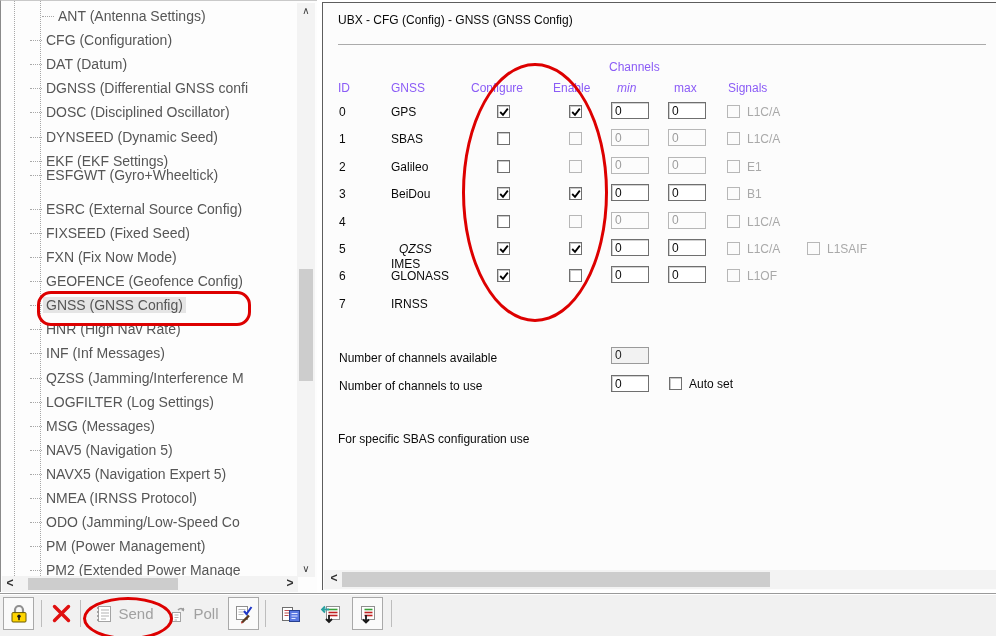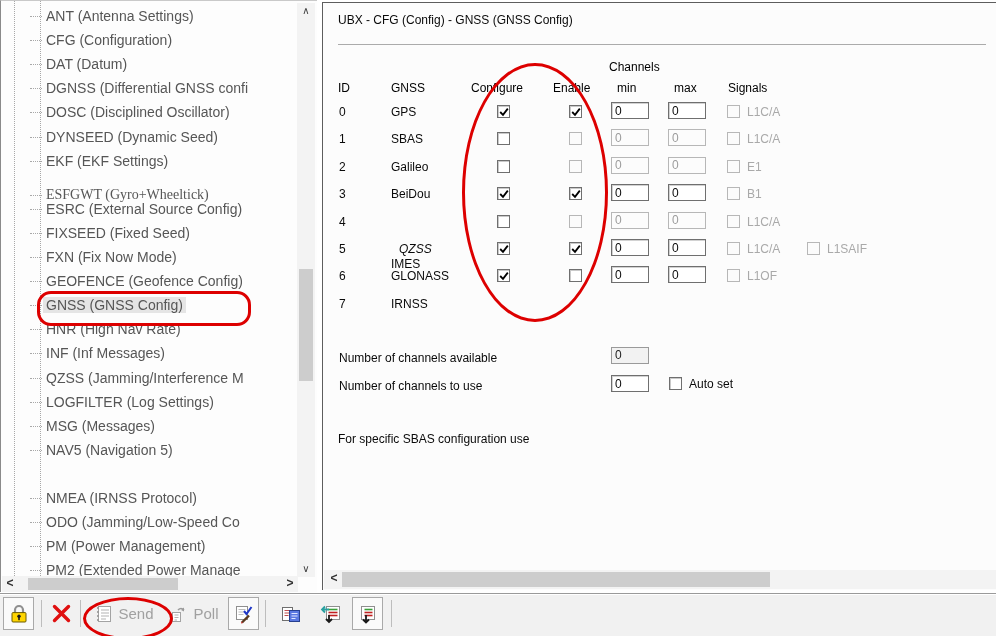--- a/index.html
+++ b/index.html
@@ -29,21 +29,21 @@
           font-weight:bold;text-align:center;line-height:15px;}
   .hthumb{position:absolute;top:2px;height:12px;background:#cdcdcd;}
 
   
   .main-panel{position:absolute;left:322px;top:2px;width:674px;height:588px;
               background:#fcfcfc;border-left:1px solid #5d5d5d;border-top:1px solid #5d5d5d;
               box-sizing:border-box;}
   .panel-title{position:absolute;left:15px;top:10px;font-size:12px;color:#0a0a0a;}
   .title-sep{position:absolute;left:15px;right:10px;top:41px;border-top:1px solid #ababab;}
 
-  .hdr{position:absolute;font-size:12px;color:#000000;}
+  .hdr{position:absolute;font-size:12px;color:#8b5cf6;}
   .cell-label{position:absolute;font-size:12px;color:#0a0a0a;white-space:nowrap;}
 
   
   .cb{position:absolute;width:13px;height:13px;background:#ffffff;box-sizing:border-box;
       border:1px solid #6f6f6f;box-shadow:inset 1px 1px 0 #c9c9c9;display:flex;
       align-items:center;justify-content:center;}
   .cb.disabled{border-color:#b7b7b7;box-shadow:none;background:#fbfbfb;}
   .cb svg{display:block;}
 
   
@@ -75,39 +75,40 @@
 </style>
 </head>
 <body>
 
 <div id="app">
 
   <div class="tree-panel">
     <div class="tree-guide" style="left:13px;"></div>
     <div class="tree-guide" style="left:39px;"></div>
     <div class="tree-items">
-        <div class="tree-item" style="top: 3px;"><span class="lbl">ANT (Antenna Settings)</span></div>
+        <div class="tree-item" style="top: 3px; margin-left: 12px;"><span class="lbl">ANT (Antenna Settings)</span></div>
         <div class="tree-item" style="top: 27.1px;"><span class="lbl">CFG (Configuration)</span></div>
         <div class="tree-item" style="top: 51.2px;"><span class="lbl">DAT (Datum)</span></div>
         <div class="tree-item" style="top: 75.3px; text-align: right;"><span class="lbl">DGNSS (Differential GNSS confi</span></div>
         <div class="tree-item" style="top: 99.4px;"><span class="lbl">DOSC (Disciplined Oscillator)</span></div>
         <div class="tree-item" style="top: 123.5px;"><span class="lbl">DYNSEED (Dynamic Seed)</span></div>
         <div class="tree-item" style="top: 147.6px;"><span class="lbl">EKF (EKF Settings)</span></div>
-        <div class="tree-item" style="top: 182px; font-family: Liberation Serif, serif;"><span class="lbl">ESFGWT (Gyro+Wheeltick)</span></div>
+        <div class="tree-item" style="top: 162px;"><span class="lbl">ESFGWT (Gyro+Wheeltick)</span></div>
         <div class="tree-item" style="top: 195.8px;"><span class="lbl">ESRC (External Source Config)</span></div>
         <div class="tree-item" style="top: 219.9px;"><span class="lbl">FIXSEED (Fixed Seed)</span></div>
         <div class="tree-item" style="top: 244px;"><span class="lbl">FXN (Fix Now Mode)</span></div>
         <div class="tree-item" style="top: 268.1px;"><span class="lbl">GEOFENCE (Geofence Config)</span></div>
         <div class="tree-item selected" style="top: 292.2px;"><span class="lbl">GNSS (GNSS Config)</span></div>
         <div class="tree-item" style="top: 316.3px;"><span class="lbl">HNR (High Nav Rate)</span></div>
         <div class="tree-item" style="top: 340.4px;"><span class="lbl">INF (Inf Messages)</span></div>
         <div class="tree-item" style="top: 364.5px;"><span class="lbl">QZSS (Jamming/Interference M</span></div>
         <div class="tree-item" style="top: 388.6px;"><span class="lbl">LOGFILTER (Log Settings)</span></div>
         <div class="tree-item" style="top: 412.7px;"><span class="lbl">MSG (Messages)</span></div>
         <div class="tree-item" style="top: 436.8px;"><span class="lbl">NAV5 (Navigation 5)</span></div>
+        <div class="tree-item" style="top: 460.9px;"><span class="lbl">NAVX5 (Navigation Expert 5)</span></div>
         <div class="tree-item" style="top: 485px;"><span class="lbl">NMEA (IRNSS Protocol)</span></div>
         <div class="tree-item" style="top: 509.1px;"><span class="lbl">ODO (Jamming/Low-Speed Co</span></div>
         <div class="tree-item" style="top: 533.2px;"><span class="lbl">PM (Power Management)</span></div>
         <div class="tree-item" style="top: 557.3px;"><span class="lbl">PM2 (Extended Power Manage</span></div>
       </div>
 
     <div class="vtrack">
       <div class="varrow" style="top:0;">∧</div>
       <div class="vthumb" style="top:266px;height:112px;"></div>
       <div class="varrow" style="bottom:0;">∨</div>
@@ -122,21 +123,21 @@
 
   <div class="main-panel">
     <div class="panel-title">UBX - CFG (Config) - GNSS (GNSS Config)</div>
     <div class="title-sep"></div>
 
     <div class="hdr" style="left:286px;top:57px;">Channels</div>
     <div class="hdr" style="left:15px;top:78px;">ID</div>
     <div class="hdr" style="left:68px;top:78px;">GNSS</div>
     <div class="hdr" style="left:148px;top:78px;">Configure</div>
     <div class="hdr" style="left:230px;top:78px;">Enable</div>
-    <div class="hdr" style="left:294px;top:78px;">min</div>
+    <div class="hdr" style="left:294px;top:78px;font-style:italic;">min</div>
     <div class="hdr" style="left:351px;top:78px;text-align:right;">max</div>
     <div class="hdr" style="left:405px;top:78px;">Signals</div>
 
     <div>
         <div>
           <div class="cell-label" style="left: 16px; top: 102px;">0</div>
           <div class="cell-label" style="left: 68px; top: 102px;">GPS</div>
           <span class="cb" style="left: 174px; top: 102px;">
             <svg width="10" height="10" viewBox="0 0 10 10">
               <path d="M1.2 5 L4 7.8 L8.8 1.6" fill="none" stroke="#000" stroke-width="1.8"></path>

